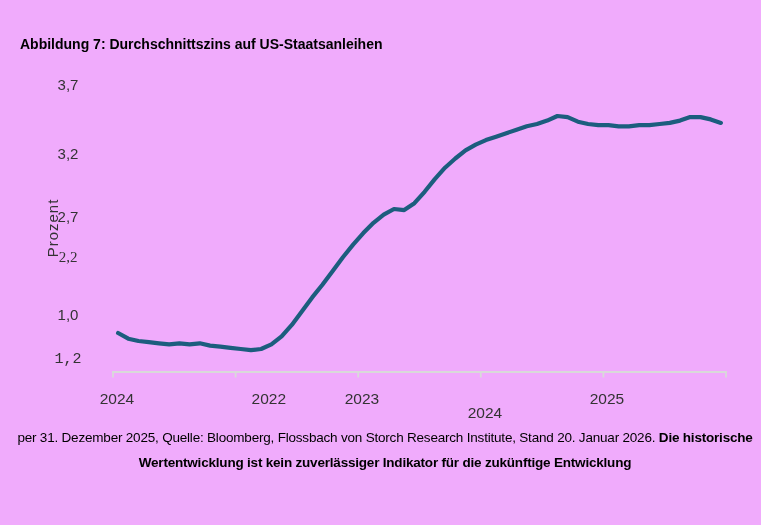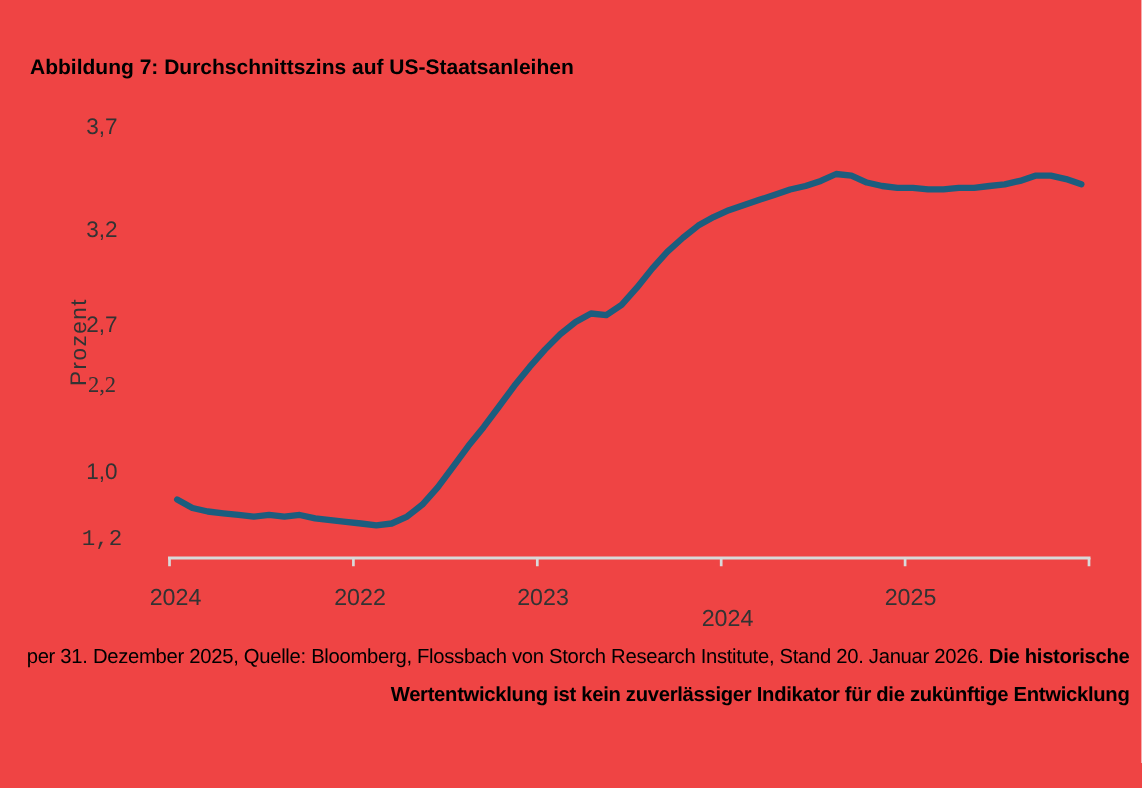--- a/index.html
+++ b/index.html
@@ -1,20 +1,20 @@
 <!DOCTYPE html>
 <html><head>
 <meta charset="utf-8">
 <style>
   html, body { margin: 0; padding: 0; background: #ffffff; }
   .page {
     position: relative;
     width: 761px;
     height: 525px;
-    background: #ef4444;
+    background: #f0abfc;
     font-family: "Liberation Sans", sans-serif;
     overflow: hidden;
   }
   .chart-title {
     position: absolute;
     left: 20px;
     top: 36px;
     font-size: 14px;
     font-weight: bold;
     color: #000000;
@@ -60,34 +60,34 @@
     position: absolute;
     top: 389px;
     width: 70px;
     height: 20px;
     text-align: center;
     font-size: 15.5px;
     line-height: 20px;
     color: #333333;
   }
   .xtick0 { left: 82px; }
-  .xtick1 { left: 205px; }
+  .xtick1 { left: 216px; text-align: right; }
   .xtick2 { left: 327px; }
   .xtick3 { left: 450px; margin-top: 14px; }
   .xtick4 { left: 572px; }
   .footer {
     position: absolute;
     left: 17px;
     top: 426px;
     width: 736px;
     font-size: 13.5px;
     line-height: 24.5px;
     letter-spacing: -0.2px;
     color: #000000;
-    text-align: right;
+    text-align: center;
   }
   .footer .bold { font-weight: bold; }
 </style>
 </head>
 <body>
 
 <div class="page">
 
   <div class="chart-title">Abbildung 7: Durchschnittszins auf US-Staatsanleihen</div>
 

